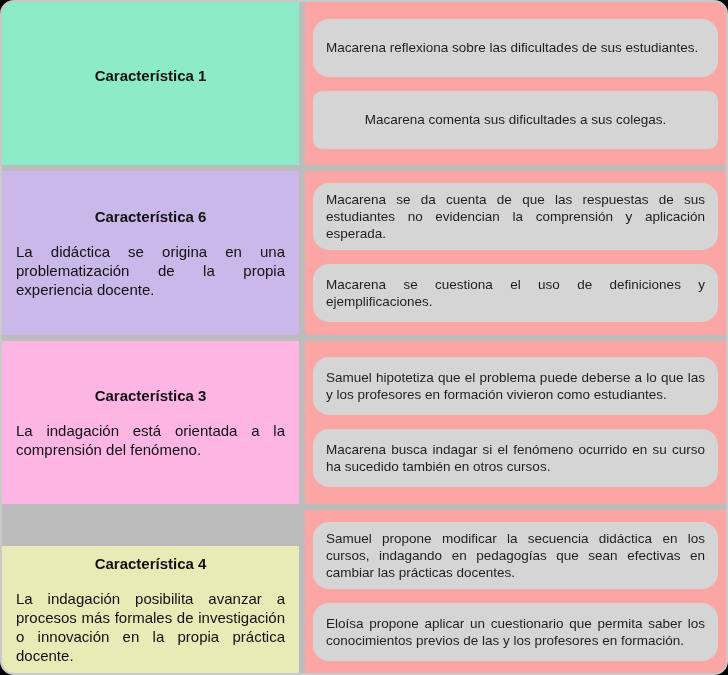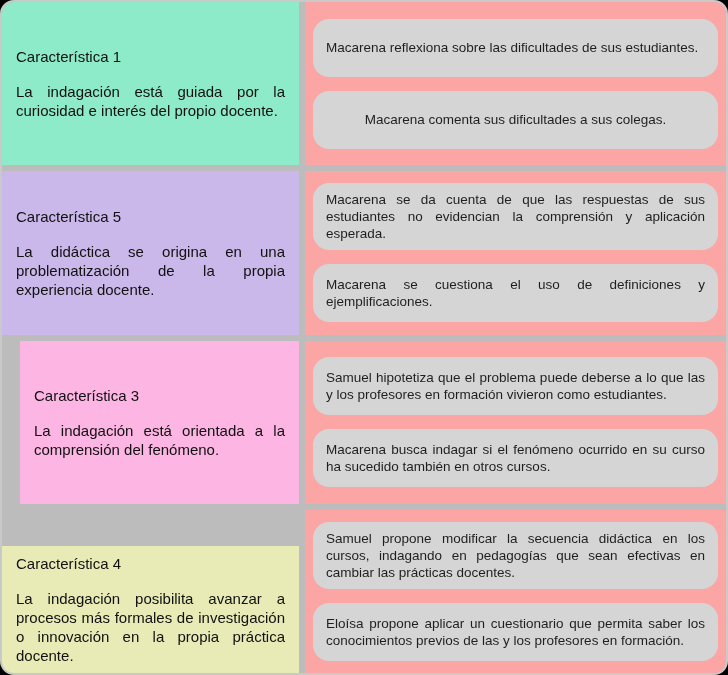--- a/index.html
+++ b/index.html
@@ -29,22 +29,22 @@
   .feature-cell {
     display: flex;
     flex-direction: column;
     justify-content: center;
     padding: 6px 14px;
     box-sizing: border-box;
     color: #111111;
   }
   .feature-title {
     font-size: 15px;
-    font-weight: normal;
-    text-align: left;
+    font-weight: bold;
+    text-align: center;
     margin: 0 0 16px 0;
     line-height: 19px;
   }
   .feature-desc {
     font-size: 15px;
     line-height: 19px;
     text-align: justify;
     text-align-last: left;
     margin: 0;
   }
@@ -68,46 +68,46 @@
     justify-content: center;
     font-size: 13.5px;
     line-height: 17px;
     color: #1f1f1f;
     text-align: justify;
     text-align-last: left;
   }
   .example-box.center {
     text-align: center;
     text-align-last: center;
+    border-radius: 9px;
   }
 </style>
 </head>
 <body>
 
 <div class="table">
 
   <div class="feature-cell" style="background: rgb(141, 235, 201);">
     <p class="feature-title">Característica 1</p>
-    <p class="feature-desc">La indagación está guiada por la curiosidad e interés del propio docente.</p>
   </div>
   <div class="examples-cell">
     <div class="example-box">Macarena reflexiona sobre las dificultades de sus estudiantes.</div>
     <div class="example-box center">Macarena comenta sus dificultades a sus colegas.</div>
   </div>
 
   <div class="feature-cell" style="background: rgb(203, 184, 234);">
-    <p class="feature-title">Característica 5</p>
+    <p class="feature-title">Característica 6</p>
     <p class="feature-desc">La didáctica se origina en una problematización de la propia experiencia docente.</p>
   </div>
   <div class="examples-cell">
     <div class="example-box">Macarena se da cuenta de que las respuestas de sus estudiantes no evidencian la comprensión y aplicación esperada.</div>
     <div class="example-box">Macarena se cuestiona el uso de definiciones y ejemplificaciones.</div>
   </div>
 
-  <div class="feature-cell" style="background: rgb(253, 181, 228); margin-left: 18px;">
+  <div class="feature-cell" style="background: rgb(253, 181, 228);">
     <p class="feature-title">Característica 3</p>
     <p class="feature-desc">La indagación está orientada a la comprensión del fenómeno.</p>
   </div>
   <div class="examples-cell">
     <div class="example-box">Samuel hipotetiza que el problema puede deberse a lo que las y los profesores en formación vivieron como estudiantes.</div>
     <div class="example-box">Macarena busca indagar si el fenómeno ocurrido en su curso ha sucedido también en otros cursos.</div>
   </div>
 
   <div class="feature-cell" style="background: rgb(232, 235, 181); margin-top: 36px;">
     <p class="feature-title">Característica 4</p>

